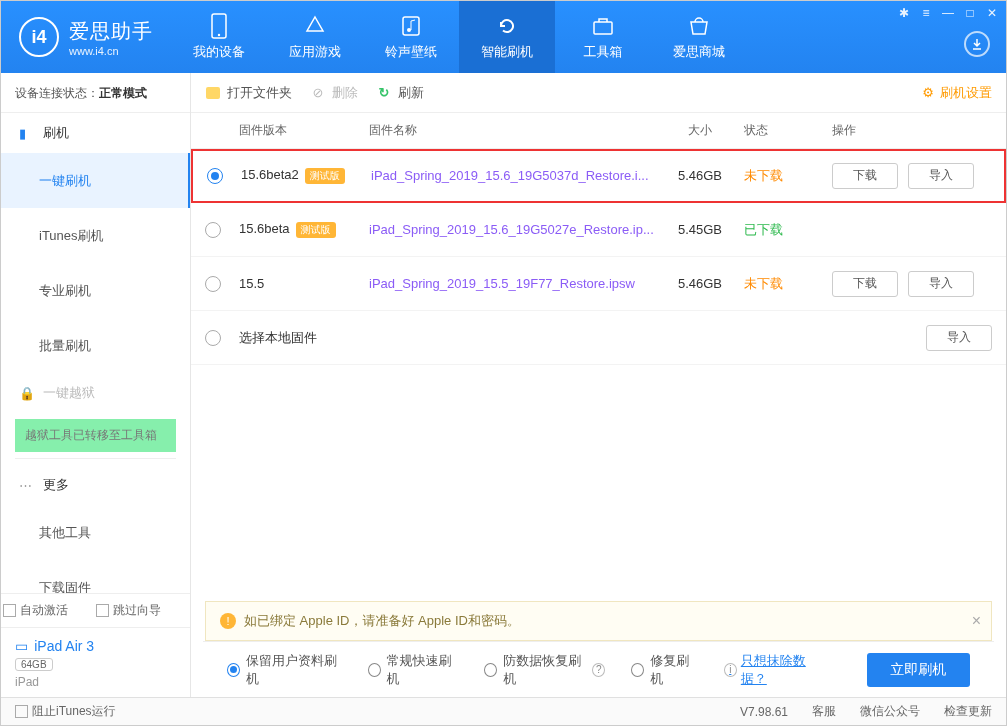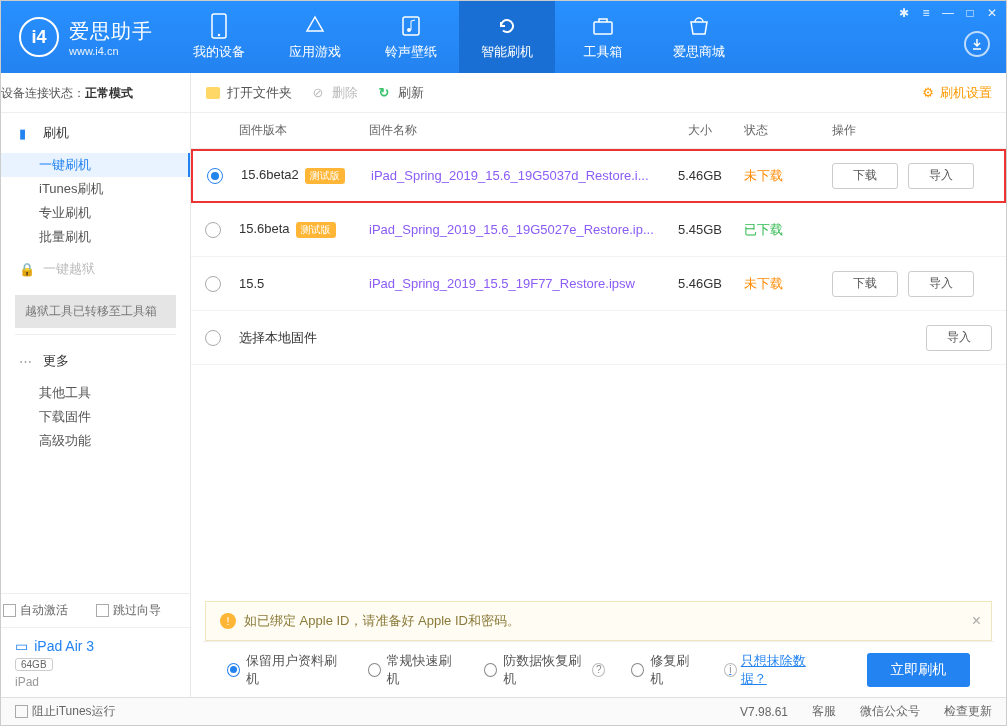--- a/index.html
+++ b/index.html
@@ -19,30 +19,30 @@
 
 .win-controls { position: absolute; right: 6px; top: 4px; display: flex; gap: 6px; }
 .win-controls span { width: 16px; height: 16px; display: flex; align-items: center; justify-content: center; font-size: 12px; cursor: pointer; opacity: 0.9; }
 .dl-circle { position: absolute; right: 16px; top: 30px; width: 26px; height: 26px; border: 2px solid rgba(255,255,255,0.7); border-radius: 50%; display:flex; align-items:center; justify-content:center; color:#fff; }
 
 
 .main { display: flex; height: calc(100% - 72px - 28px); }
 
 
 .sidebar { width: 190px; border-right: 1px solid #e6e6e6; background: #fff; display: flex; flex-direction: column; }
-.conn-status { height: 40px; line-height: 40px; padding: 0 0; border-bottom: 1px solid #eee; font-size: 12px; color: #555; }
+.conn-status { height: 40px; line-height: 40px; padding: 0 14px; border-bottom: 1px solid #eee; font-size: 12px; color: #555; }
 .conn-status b { color: #333; }
 .side-group { flex: 1; overflow: auto; }
 .side-item { height: 40px; display: flex; align-items: center; padding-left: 38px; color: #555; cursor: pointer; font-size: 13px; position: relative; }
 .side-item.head { padding-left: 18px; font-weight: 500; color: #333; }
 .side-item.head .sicon { position: absolute; left: 18px; width:16px; display:flex; align-items:center; }
 .side-item.head { padding-left: 42px; }
 .side-item.active { background: #e9f3ff; color: #2383f0; border-right: 2px solid #2383f0; }
-.side-sub { height: 24px; }
-.side-note { margin: 6px 14px; padding: 8px 10px; background: #e5e5e5; color: #777; font-size: 12px; }
+.side-sub { height: 55px; }
+.side-note { margin: 6px 14px; padding: 8px 10px; background: #86efac; color: #777; font-size: 12px; }
 .side-divider { height: 1px; background: #eee; margin: 6px 14px; }
 .side-item.disabled { color: #bbb; }
 
 .device-block { border-top: 1px solid #eee; padding: 10px 14px 8px; }
 .device-block .dname { color: #2383f0; font-size: 14px; display:flex; align-items:center; gap:6px; }
 .device-block .badge { display:inline-block; border:1px solid #ccc; border-radius:3px; font-size:10px; padding:0 5px; color:#666; background:#fff; margin-top:4px;}
 .device-block .dtype { color:#999; font-size:12px; margin-top:4px; }
 
 .opt-row { height: 34px; display:flex; align-items:center; padding:0 2px; gap:28px; border-top:1px solid #eee; font-size:12px; color:#666; }
 .chk { width:13px; height:13px; border:1px solid #aaa; display:inline-block; vertical-align:middle; margin-right:4px; }

